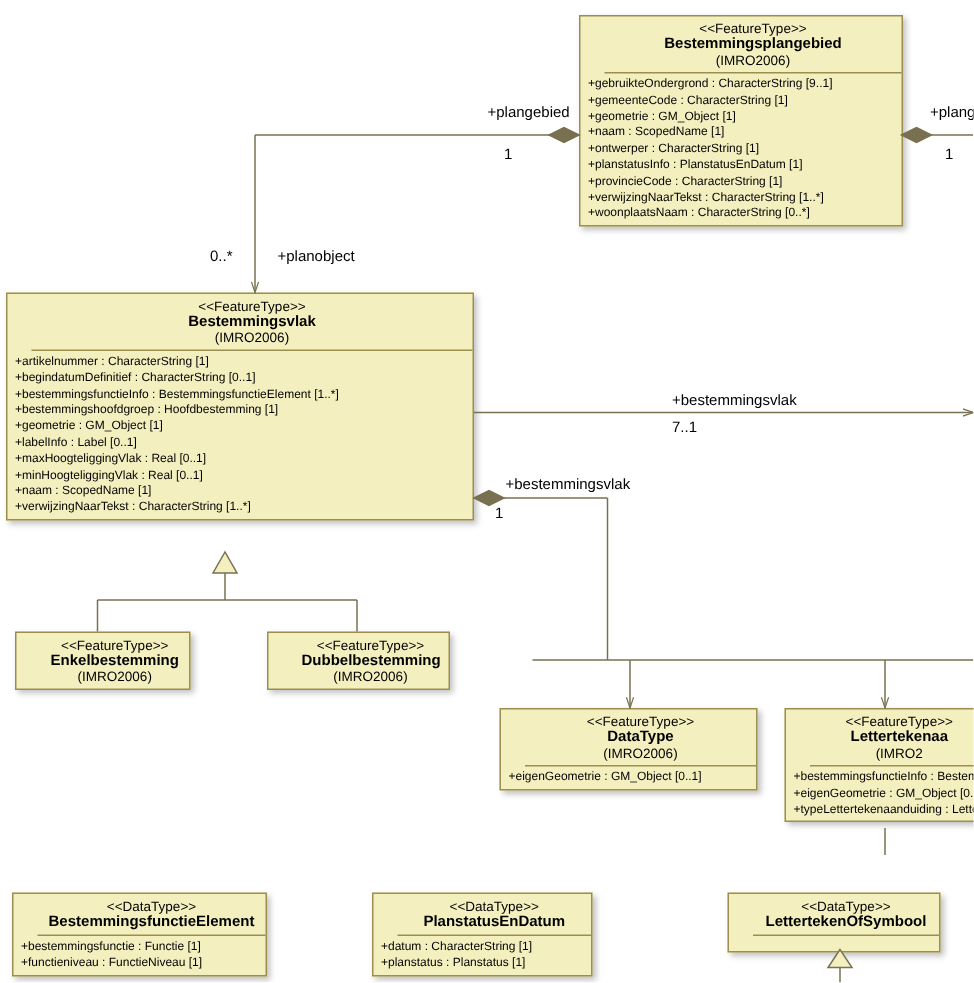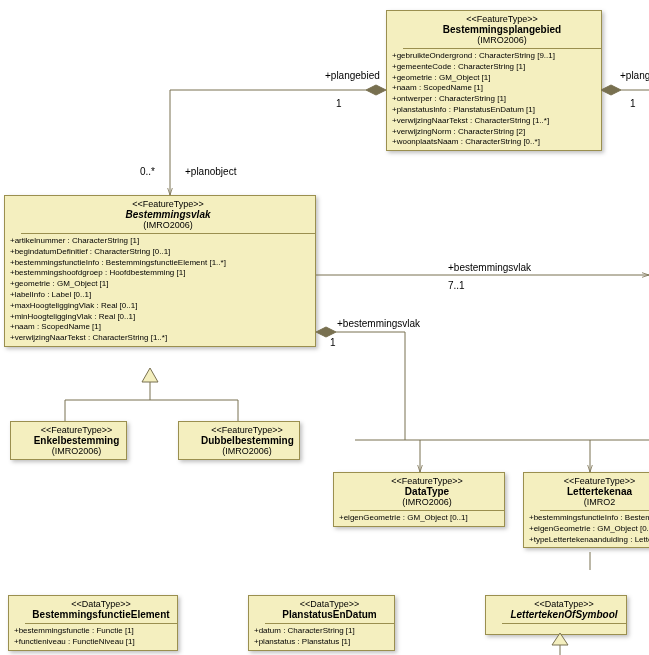--- a/index.html
+++ b/index.html
@@ -26,21 +26,20 @@
     margin-left: 16px;
   }
   .stereotype {
     font-size: 9px;
   }
   .class-name {
     font-weight: bold;
     font-size: 10px;
   }
   .class-name.italic {
-    font-style: italic;
   }
   .class-pkg {
     font-size: 9px;
   }
   .class-attrs {
     padding: 2px 5px;
     font-size: 8px;
     line-height: 1.35;
   }
   .attr {
@@ -67,22 +66,22 @@
     <div class="class-name">Bestemmingsplangebied</div>
     <div class="class-pkg">(IMRO2006)</div>
   </div>
   <div class="class-attrs">
     <div class="attr">+gebruikteOndergrond : CharacterString [9..1]</div>
     <div class="attr">+gemeenteCode : CharacterString [1]</div>
     <div class="attr">+geometrie : GM_Object [1]</div>
     <div class="attr">+naam : ScopedName [1]</div>
     <div class="attr">+ontwerper : CharacterString [1]</div>
     <div class="attr">+planstatusInfo : PlanstatusEnDatum [1]</div>
+    <div class="attr">+provincieCode : CharacterString [1]</div>
     <div class="attr">+verwijzingNaarTekst : CharacterString [1..*]</div>
-    <div class="attr">+verwijzingNorm : CharacterString [2]</div>
     <div class="attr">+woonplaatsNaam : CharacterString [0..*]</div>
   </div>
 </div>
 
 <div class="class-box" style="left:4px; top:195px; width:310px;">
   <div class="class-header">
     <div class="stereotype">&lt;&lt;FeatureType&gt;&gt;</div>
     <div class="class-name italic">Bestemmingsvlak</div>
     <div class="class-pkg">(IMRO2006)</div>
   </div>

